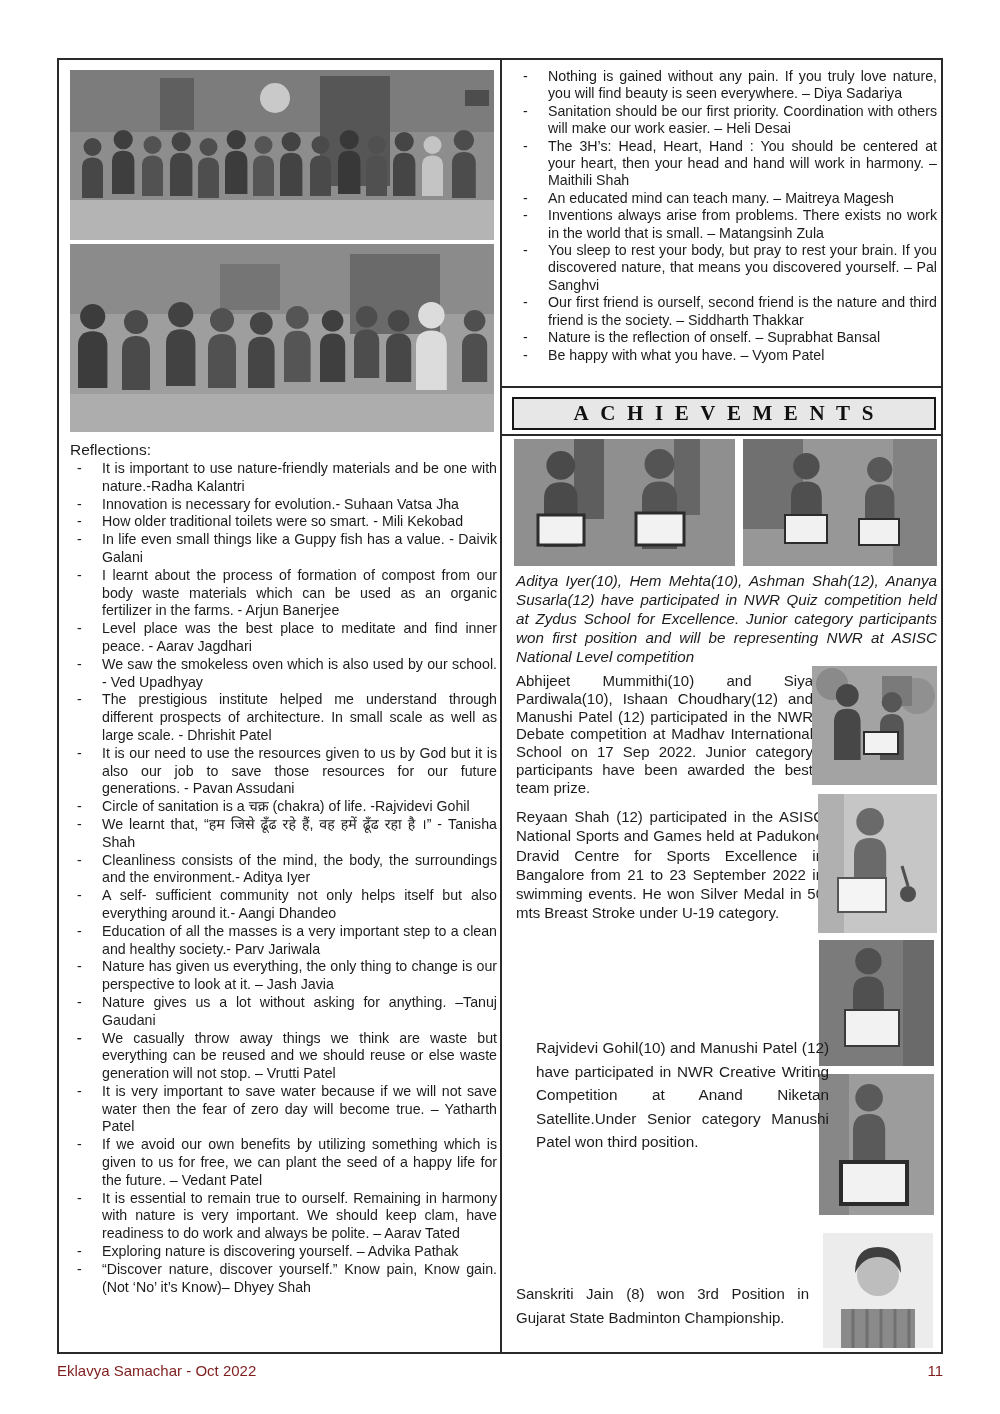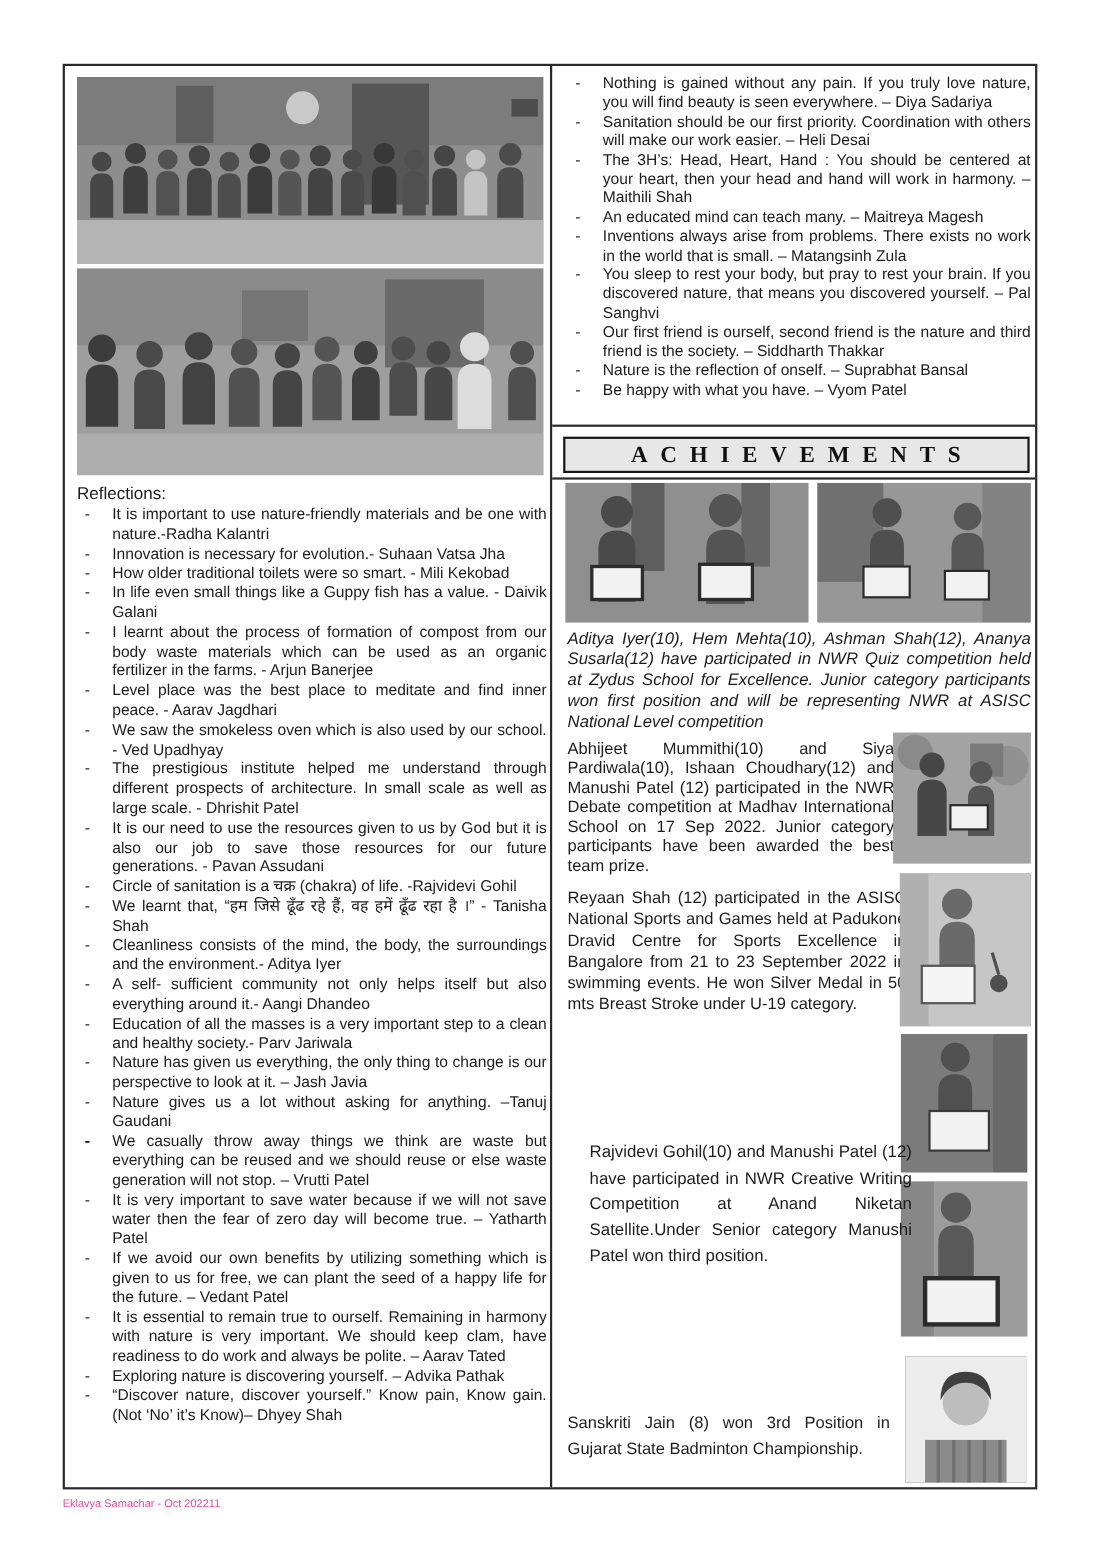--- a/index.html
+++ b/index.html
@@ -52,21 +52,21 @@
   .ph-3 { left:455px; top:379px;  width:221px; height:127px; }
   .ph-4 { left:684px; top:379px;  width:194px; height:127px; }
   .ph-5 { left:753px; top:606px;  width:125px; height:119px; }
   .ph-6 { left:759px; top:734px;  width:119px; height:139px; }
   .ph-7 { left:760px; top:880px;  width:115px; height:126px; }
   .ph-8 { left:760px; top:1014px; width:115px; height:141px; }
   .ph-9 { left:764px; top:1173px; width:110px; height:115px; }
 
   .footer {
     position:absolute; left:57px; top:1362px; width:886px;
-    display:flex; font-size:10px; color:#ec4899;
+    display:flex; justify-content:space-between; font-size:15px; color:#7f1d1d;
   }
 </style>
 </head>
 <body>
 
 <div class="page">
 
   <svg width="0" height="0" style="position:absolute" aria-hidden="true">
     <defs>
       <g id="fig">

